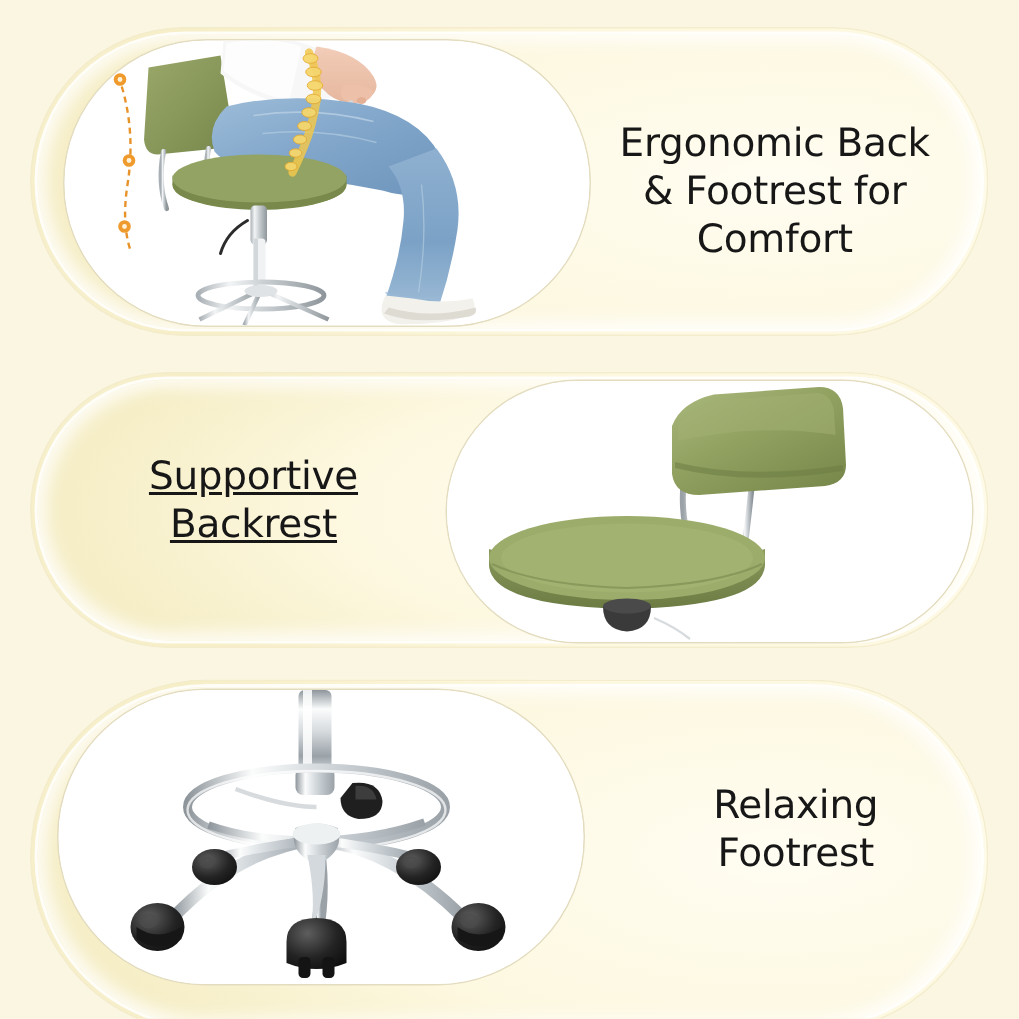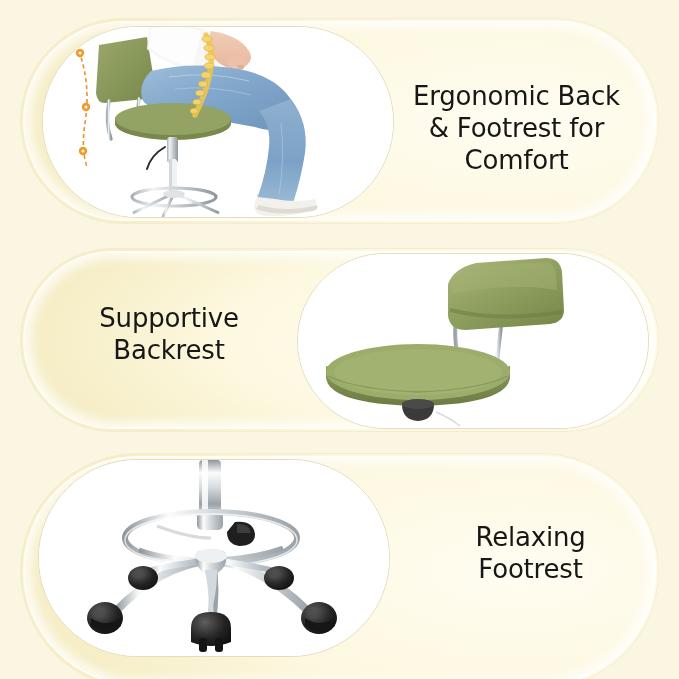--- a/index.html
+++ b/index.html
@@ -54,21 +54,21 @@
     white-space:pre-line;
   }
 
   
   #panel-1{left:20px;top:18px;width:639px;height:206px;}
   #photo-1{left:22px;top:8px;width:350px;height:190px;}
   #cap-1{left:364px;top:62px;width:265px;}
 
   #panel-2{left:20px;top:248px;width:639px;height:184px;}
   #photo-2{left:277px;top:5px;width:350px;height:174px;}
-  #cap-2{left:24px;top:54px;width:250px;}
+  #cap-2{left:24px;top:54px;width:250px;text-decoration:underline;}
 
   #panel-3{left:20px;top:453px;width:639px;height:236px;}
   #photo-3{left:18px;top:6px;width:350px;height:196px;}
   #cap-3{left:378px;top:68px;width:265px;}
 
   
   .art{position:absolute;inset:0;}
   .art svg{display:block;width:100%;height:100%;}
 </style>
 </head>

